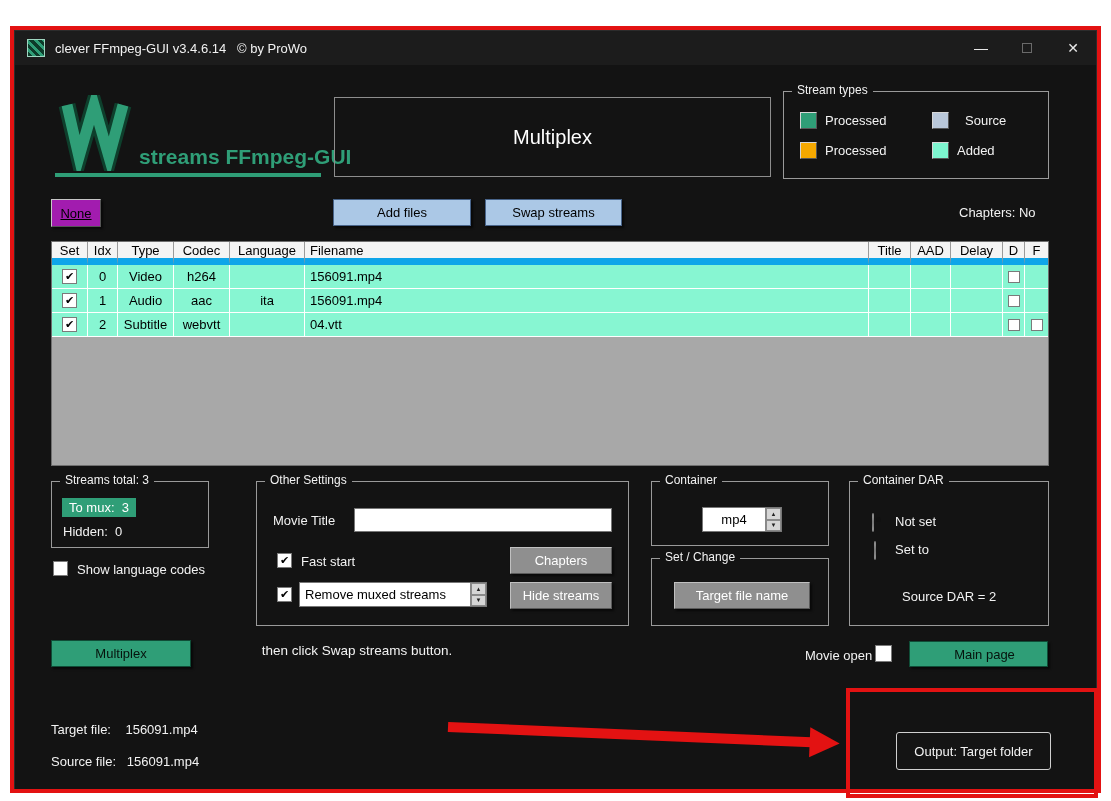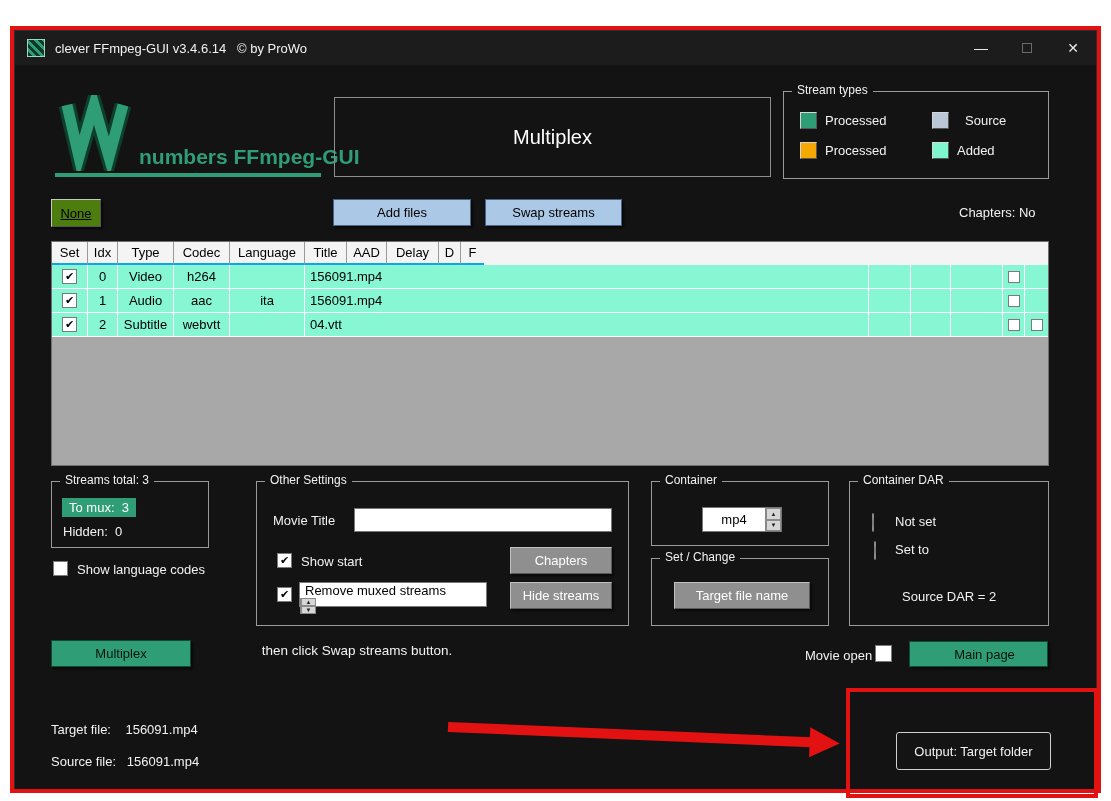--- a/index.html
+++ b/index.html
@@ -16,37 +16,37 @@
   .win-btn { width:46px; height:100%; display:flex; align-items:center; justify-content:center; color:#e8e8e8; font-size:14px; }
   .maxi-glyph { width:10px; height:10px; border:1px solid #6a6a6a; }
   .content { position:absolute; left:0; top:34px; width:1083px; height:726px; }
 
   
   .groupbox { position:absolute; border:1px solid #9a9a9a; }
   .legend { position:absolute; top:-9px; left:8px; background:#131313; padding:0 5px; font-size:12px; color:#f2f2f2; white-space:pre; }
   .txt { color:#f2f2f2; font-size:13px; white-space:pre; }
   .btn { display:flex; align-items:center; justify-content:center; font-size:13px; white-space:pre; }
   .btn-gray { background:#8f8f8f; color:#ffffff; border:1px solid #5a5a5a; border-top-color:#c0c0c0; border-left-color:#c0c0c0; box-shadow:2px 2px 2px rgba(0,0,0,0.55); }
-  .btn-none { background:#4d7c0f; color:#000; border:1px solid #555; border-top-color:#c6c6c6; border-left-color:#c6c6c6; box-shadow:2px 2px 2px rgba(0,0,0,0.55);text-decoration:underline; }
+  .btn-none { background:#a21caf; color:#000; border:1px solid #555; border-top-color:#c6c6c6; border-left-color:#c6c6c6; box-shadow:2px 2px 2px rgba(0,0,0,0.55);text-decoration:underline; }
   .btn-blue { background:#abc8e6; color:#000; border:1px solid #48648a; box-shadow:2px 2px 2px rgba(0,0,0,0.6); }
   .btn-teal { background:#2f9e77; color:#06130d; border:1px solid #0f4d37; box-shadow:2px 2px 2px rgba(0,0,0,0.6); }
   .btn-dark { background:#141414; color:#f2f2f2; border:1px solid #d0d0d0; border-radius:3px; }
   .checkbox { background:#ffffff; border:1px solid #7a7a7a; display:flex; align-items:center; justify-content:center; color:#000; }
   .cb15 { width:15px; height:15px; font-size:11px; }
   .cb17 { width:17px; height:17px; font-size:12px; }
   .cb12 { width:12px; height:12px; font-size:9px; }
   .radio { width:13px; height:13px; border-radius:50%; background:#fff; border:1px solid #7a7a7a; position:relative; }
   .radio.selected::after { content:""; position:absolute; left:3px; top:3px; width:5px; height:5px; border-radius:50%; background:#111; }
   .swatch { width:17px; height:17px; border:1px solid #d6d6d6; border-right-color:#555; border-bottom-color:#555; }
 
   
   .stream-table { position:absolute; left:36px; top:176px; width:998px; height:225px; border:1px solid #6f6f6f; background:#a8a8a8; display:flex; flex-direction:column; }
   .trow { display:flex; width:100%; }
   .thead { height:23px; background:#f4f4f4; }
-  .thead .tcell { color:#000; border-right:1px solid #9a9a9a; border-bottom:2px solid #0ea5e9; }
+  .thead .tcell { color:#000; border-right:1px solid #9a9a9a; border-bottom:7px solid #0ea5e9; }
   .tbody-row { height:24px; background:#87f6d2; }
   .tbody-row .tcell { border-right:1px solid #ffffff; border-bottom:1px solid #ffffff; color:#000; }
   .tcell { display:flex; align-items:center; justify-content:center; font-size:13px; overflow:hidden; white-space:pre; }
   .tcell.left { justify-content:flex-start; padding-left:5px; }
   .c-set{width:36px}.c-idx{width:30px}.c-type{width:56px}.c-codec{width:56px}.c-lang{width:75px}
   .c-file{flex:1}.c-title{width:42px}.c-aad{width:40px}.c-delay{width:52px}.c-d{width:22px}
   .c-f{width:23px; border-right:none !important;}
   .tfiller { flex:1; background:#a8a8a8; }
 
   .spinner { display:flex; flex-direction:column; width:16px; border-left:1px solid #888; }
@@ -81,21 +81,21 @@
     </span>
   </div>
 
   <div class="content">
 
     <div class="abs" style="left:40px; top:28px; width:266px; height:84px; border-bottom:4px solid #2f9e77;">
       <svg width="78" height="76" viewBox="0 0 78 76" style="position:absolute; left:0; top:2px;">
         <path d="M12 10 L24 62 L39 10 L54 62 L68 10" fill="none" stroke="#0e3f2c" stroke-width="17"></path>
         <path d="M12 10 L24 62 L39 10 L54 62 L68 10" fill="none" stroke="#2f9e77" stroke-width="11"></path>
       </svg>
-      <div style="position:absolute; left:84px; bottom:4px; color:#2f9e77; font-size:21px; font-weight:bold; white-space:pre;">numbers FFmpeg-GUI</div>
+      <div style="position:absolute; left:84px; bottom:4px; color:#2f9e77; font-size:21px; font-weight:bold; white-space:pre;">streams FFmpeg-GUI</div>
     </div>
 
     <div class="abs" style="left:319px; top:32px; width:437px; height:80px; border:1px solid #8d8d8d; display:flex; align-items:center; justify-content:center;">
       <span style="color:#fff; font-size:20px;">Multiplex</span>
     </div>
 
     <div class="groupbox" style="left:768px; top:26px; width:266px; height:88px;">
       <span class="legend">Stream types</span>
       <div style="position:absolute; left:16px; top:20px; display:grid; grid-template-columns:132px 102px; grid-row-gap:13px;">
         <div style="display:flex; align-items:center; gap:8px;">
@@ -122,20 +122,21 @@
     <div class="abs btn btn-blue" style="left:470px; top:134px; width:137px; height:27px;">Swap streams</div>
     <div class="abs txt" style="left:944px; top:140px;">Chapters: No</div>
 
     <div class="stream-table">
       <div class="trow thead">
         <div class="tcell c-set">Set</div>
         <div class="tcell c-idx">Idx</div>
         <div class="tcell c-type">Type</div>
         <div class="tcell c-codec">Codec</div>
         <div class="tcell c-lang">Language</div>
+        <div class="tcell c-file left">Filename</div>
         <div class="tcell c-title">Title</div>
         <div class="tcell c-aad">AAD</div>
         <div class="tcell c-delay">Delay</div>
         <div class="tcell c-d">D</div>
         <div class="tcell c-f">F</div>
       </div>
 
       <div class="trow tbody-row">
         <div class="tcell c-set"><span class="checkbox cb15"><span>✔</span></span></div>
         <div class="tcell c-idx">0</div>
@@ -189,26 +190,26 @@
     <span class="abs checkbox cb15" style="left:38px; top:496px;"></span>
     <span class="abs txt" style="left:62px; top:497px;">Show language codes</span>
 
     <div class="groupbox" style="left:241px; top:416px; width:373px; height:145px;">
       <span class="legend">Other Settings</span>
       <span class="abs txt" style="left:16px; top:31px;">Movie Title</span>
       <input class="abs inputbox" style="left: 97px; top: 26px; width: 258px; height: 24px; padding: 0px 4px;" value="">
       <span class="abs checkbox cb15" style="left:20px; top:71px;">
           <span>✔</span>
         </span>
-      <span class="abs txt" style="left:44px; top:72px;">Show start</span>
+      <span class="abs txt" style="left:44px; top:72px;">Fast start</span>
       <div class="abs btn btn-gray" style="left:253px; top:65px; width:102px; height:27px;">Chapters</div>
       <span class="abs checkbox cb15" style="left:20px; top:105px;">
           <span>✔</span>
         </span>
-      <div class="abs" style="left:42px; top:100px; width:188px; height:25px; background:#fff; border:1px solid #777; display:flex;flex-direction:column;">
+      <div class="abs" style="left:42px; top:100px; width:188px; height:25px; background:#fff; border:1px solid #777; display:flex;">
         <span style="flex:1; display:flex; align-items:center; padding-left:5px; font-size:13px; color:#000; white-space:pre;">Remove muxed streams</span>
         <span class="spinner">
           <span class="spin-btn">▲</span>
           <span class="spin-btn">▼</span>
         </span>
       </div>
       <div class="abs btn btn-gray" style="left:253px; top:100px; width:102px; height:27px;">Hide streams</div>
     </div>
 
     <div class="groupbox" style="left:636px; top:416px; width:178px; height:65px;">

